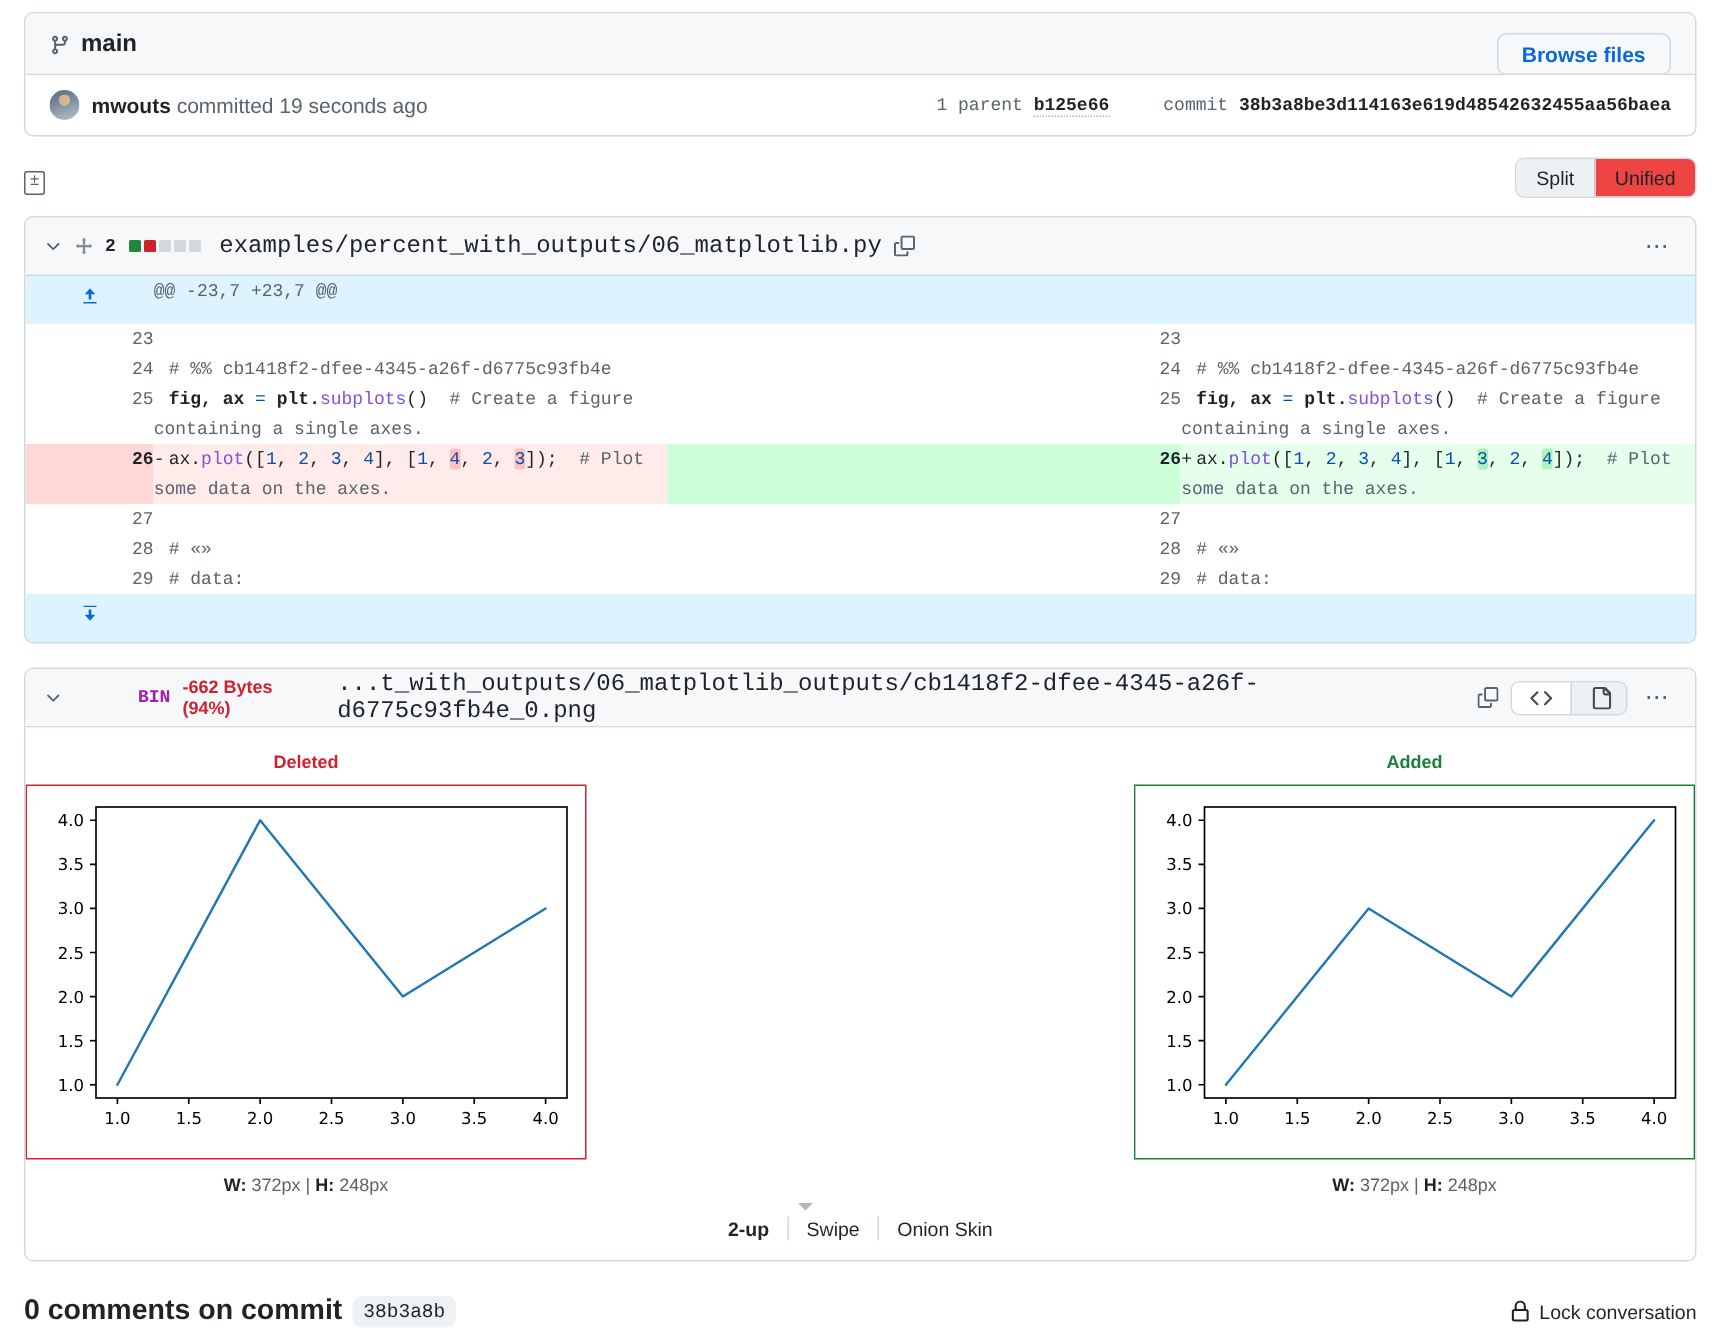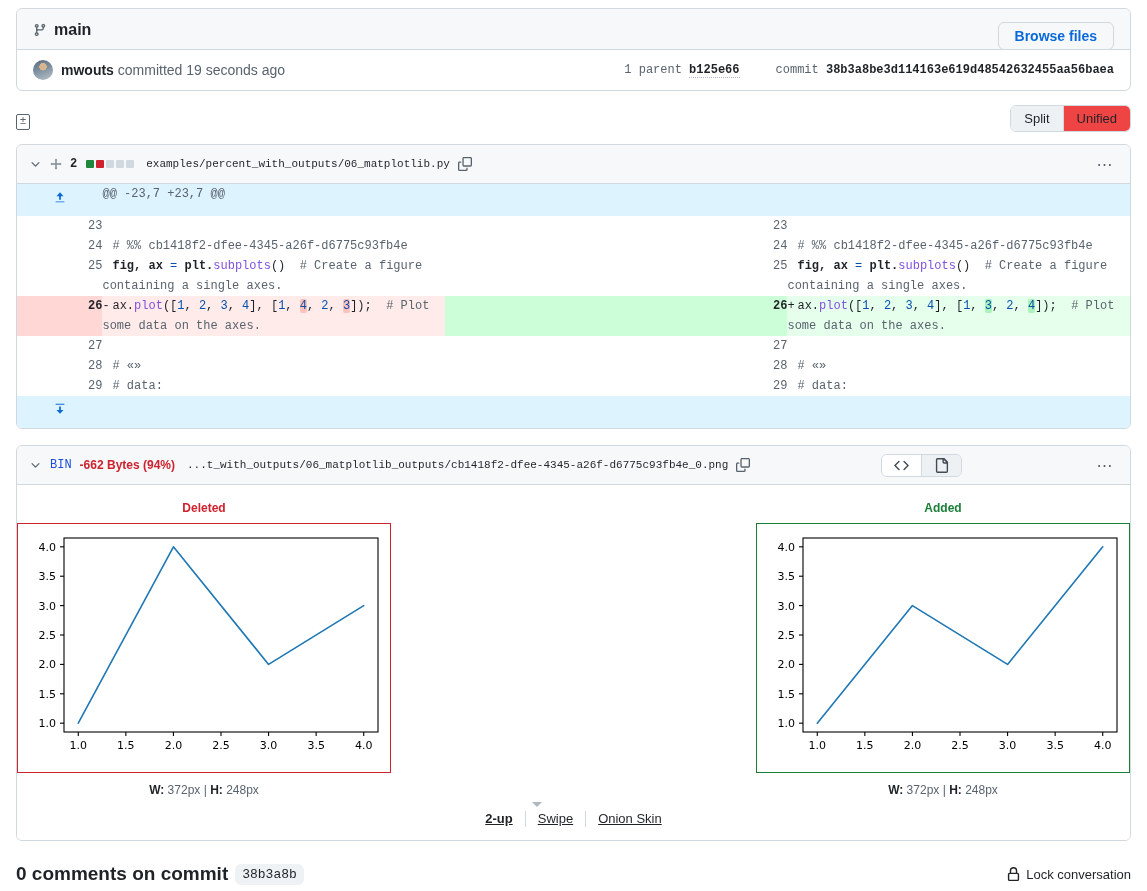--- a/index.html
+++ b/index.html
@@ -134,26 +134,26 @@
   .chev { color: #59636e; font-size: 11px; cursor: pointer; }
   .drag-h { color: #848d97; font-size: 12px; cursor: grab; line-height: 1; }
   .stat-num { font-size: 12px; font-weight: 600; color: #1f2328; font-family: "Liberation Mono", monospace; }
   .blocks { display: flex; gap: 2px; margin-left: 1px; }
   .blk { width: 8px; height: 8px; border-radius: 1px; }
   .blk.add { background: #1f883d; }
   .blk.del { background: #cf222e; }
   .blk.nul { background: #d1d9e0; }
   .fpath {
     font-family: "Liberation Mono", monospace;
-    font-size: 11px; color: #1f2328;
+    font-size: 16px; color: #1f2328;
     margin-left: 4px;
   }
   .bin-tag {
     font-family: "Liberation Mono", monospace;
-    font-size: 12px; font-weight: 400; color: #1d4ed8;
+    font-size: 12px; font-weight: 700; color: #a21caf; margin-left: 42px;
   }
   .bin-size {
     font-family: Liberation Sans, sans-serif;
     font-size: 12px; font-weight: 600; color: #cf222e;
   }
   .icon-btn {
     color: #59636e; cursor: pointer;
     display: inline-flex; align-items: center;
   }
   .kebab {
@@ -239,24 +239,23 @@
     line-height: 0;
     background:
       repeating-conic-gradient(#ffffff 0% 25%, #e6e6e6 0% 50%) 50% / 12px 12px;
   }
   .img-frame.del { border-color: #cf222e; }
   .img-frame.add { border-color: #1a7f37; }
   .img-dims { font-size: 12px; color: #59636e; margin-top: 7px; }
   .img-dims b { color: #1f2328; font-weight: 600; }
 
   .mode-bar {
-    display: flex; justify-content: center; align-items: flex-start;
+    display: flex; justify-content: center; align-items: flex-end;
     gap: 0; padding: 14px 0 13px 0;
     position: relative;
-    text-decoration: underline;
   }
   .mode-bar .caret {
     position: absolute; top: 5px; left: 50%;
     margin-left: -42px;
     width: 0; height: 0;
     border-left: 5px solid transparent;
     border-right: 5px solid transparent;
     border-top: 5px solid #afb8c1;
   }
   .mode-bar .m {

